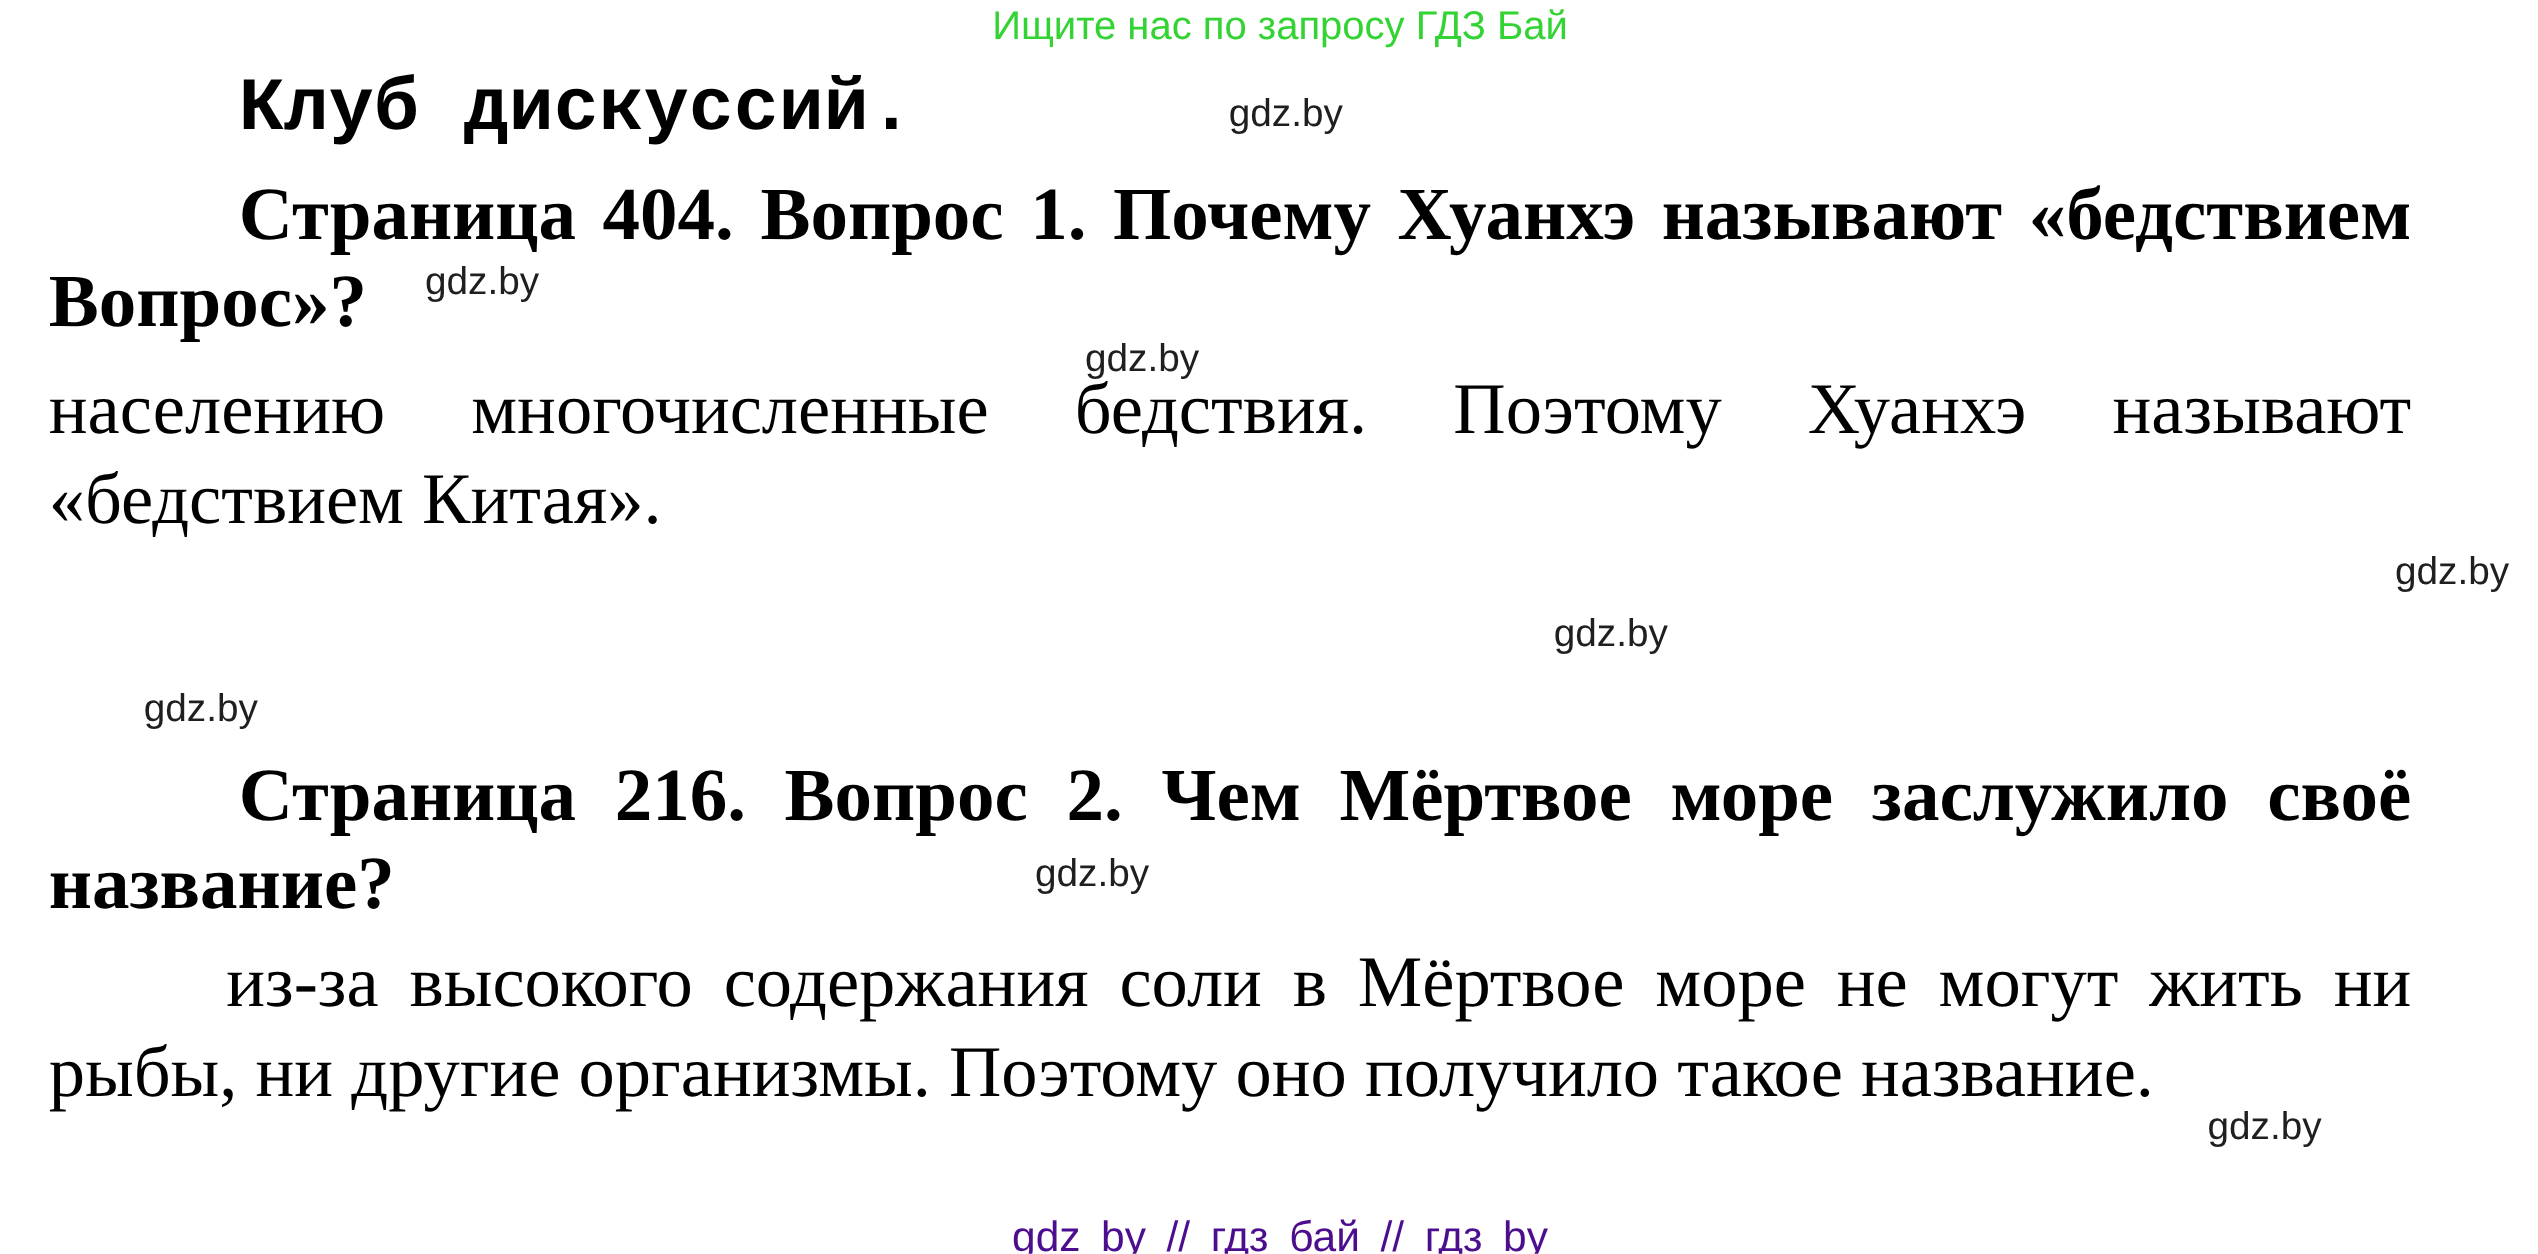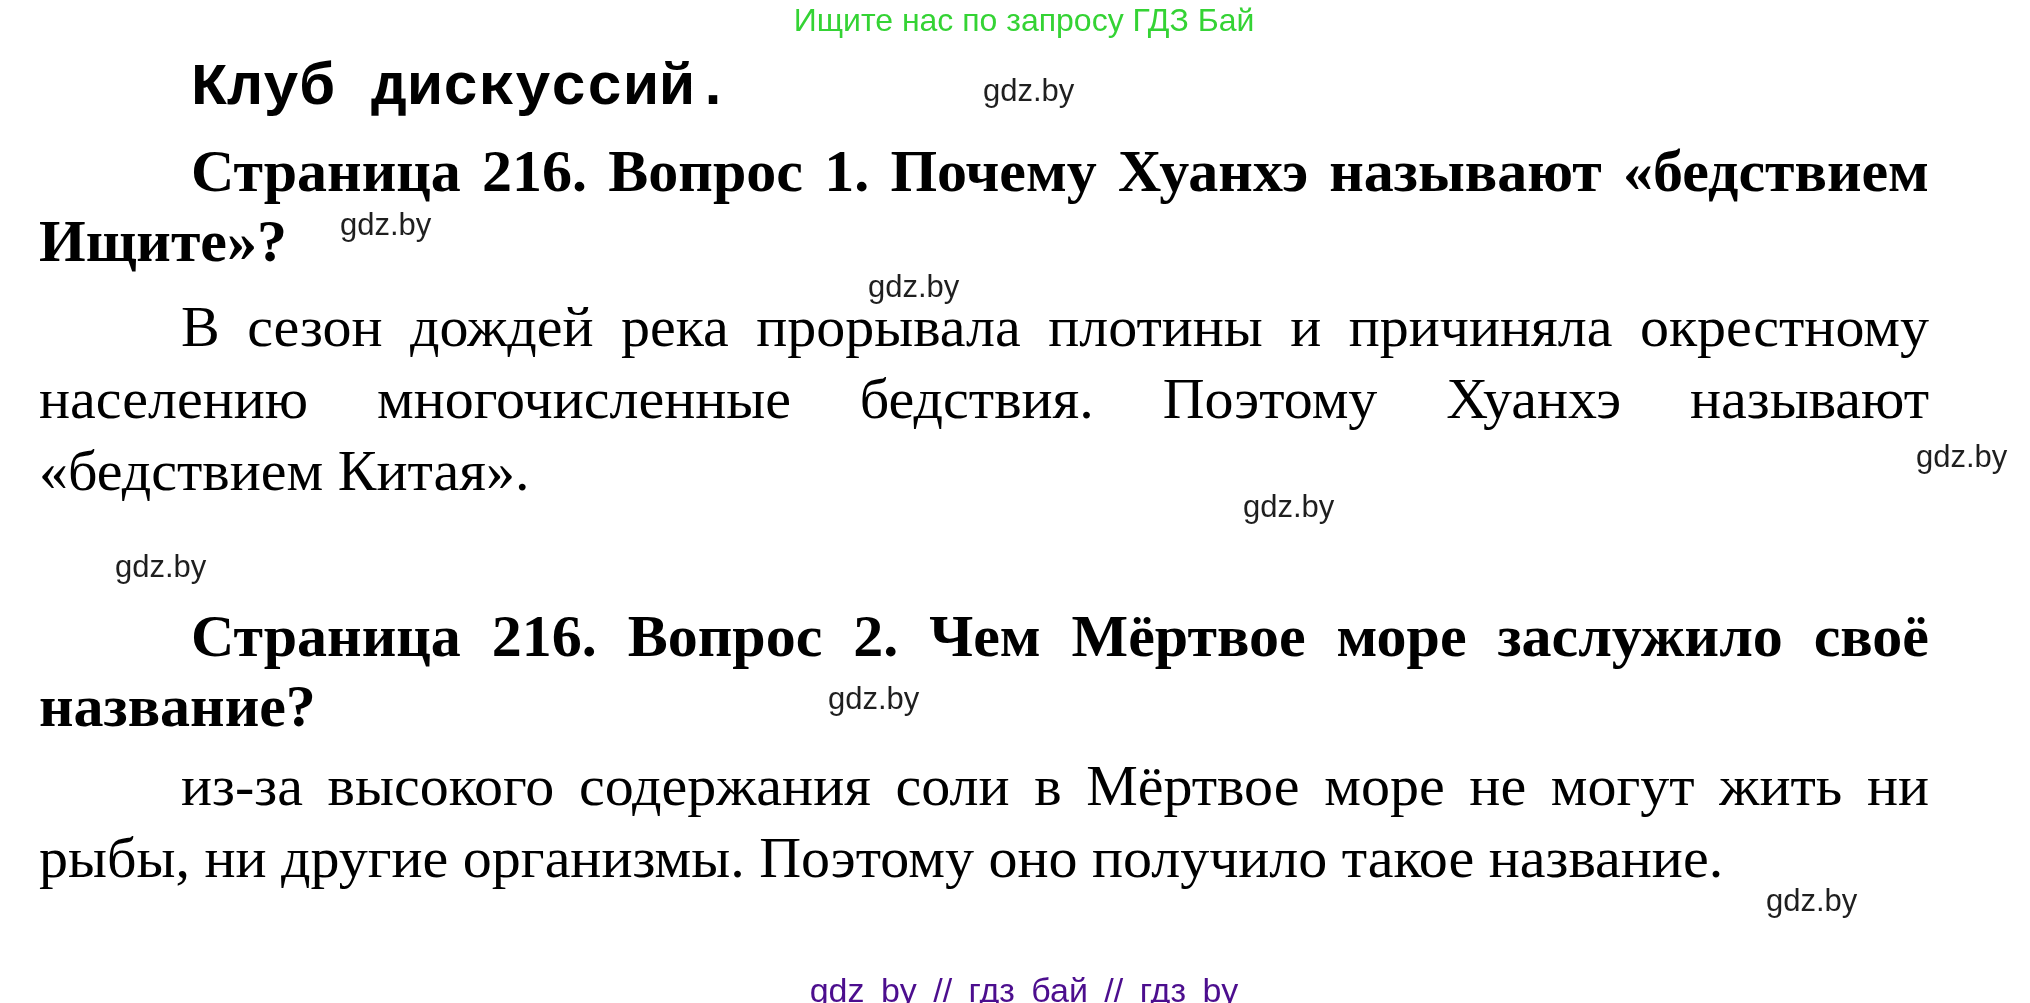--- a/index.html
+++ b/index.html
@@ -91,26 +91,25 @@
   <span class="wm" style="left:1243px; top:490px;">gdz.by</span>
   <span class="wm" style="left:115px;  top:550px;">gdz.by</span>
   <span class="wm" style="left:828px;  top:682px;">gdz.by</span>
   <span class="wm" style="left:1766px; top:884px;">gdz.by</span>
 
   <div class="textblock serif-head" style="top:53px;font-family:Liberation Mono, monospace;">
     <span class="line left ind-head">Клуб дискуссий.</span>
   </div>
 
   <div class="textblock serif-head" style="top:136px;">
-    <span class="line just ind-head">Страница 216. Вопрос 1. Почему Хуанхэ называют «бедствием</span>
-    <span class="line left">Ищите»?</span>
+    <span class="line just ind-head">Страница 404. Вопрос 1. Почему Хуанхэ называют «бедствием</span>
+    <span class="line left">Вопрос»?</span>
   </div>
 
   <div class="textblock serif-body" style="top:291px;">
-    <span class="line just ind-body">В сезон дождей река прорывала плотины и причиняла окрестному</span>
     <span class="line just">населению многочисленные бедствия. Поэтому Хуанхэ называют</span>
     <span class="line left">«бедствием Китая».</span>
   </div>
 
   <div class="textblock serif-head" style="top:601px;">
     <span class="line just ind-head">Страница 216. Вопрос 2. Чем Мёртвое море заслужило своё</span>
     <span class="line left">название?</span>
   </div>
 
   <div class="textblock serif-body" style="top:750px;">

